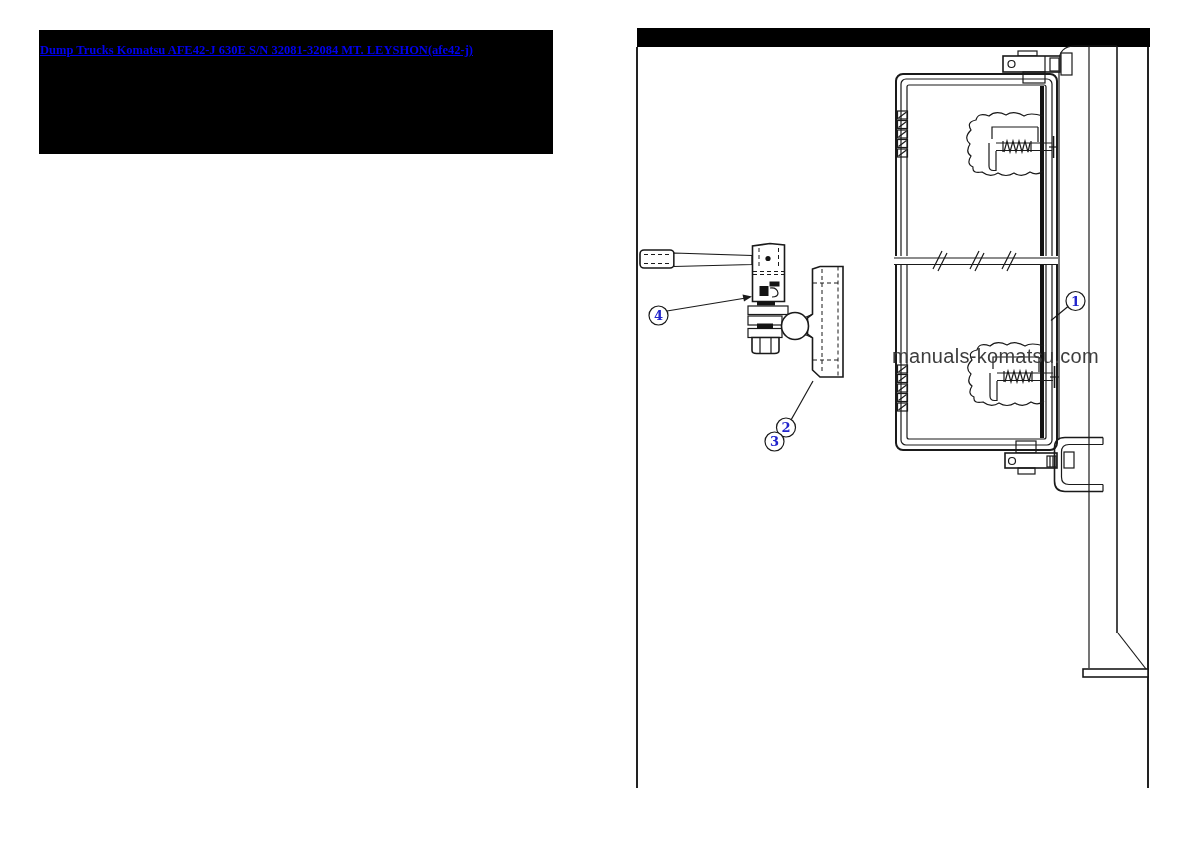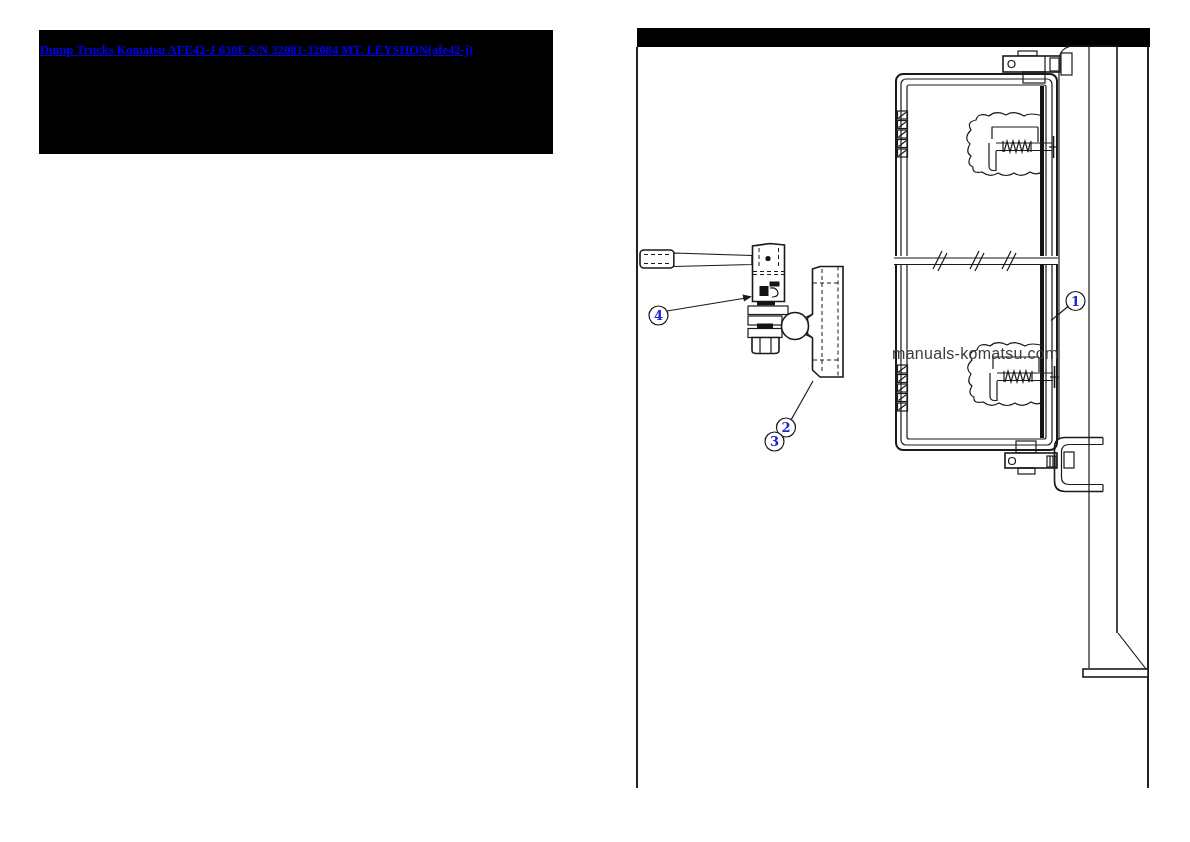--- a/index.html
+++ b/index.html
@@ -11,21 +11,21 @@
   #model-link{position:absolute;left:1px;top:13px;white-space:nowrap;
               font-family:"Liberation Serif",serif;font-weight:bold;font-size:12.5px;
               color:#0000EE;text-decoration:underline;cursor:pointer;}
 
   
   #diagram-header-bar{position:absolute;left:637px;top:28px;width:513px;height:19px;background:#000000;}
   .page-border{position:absolute;top:47px;width:1.5px;height:741px;background:#222222;}
   #page-border-left{left:636px;}
   #page-border-right{left:1147px;}
 
-  #watermark{position:absolute;left:892px;top:345px;font-size:16px;color:#3d3d3d;
+  #watermark{position:absolute;left:892px;top:345px;font-size:20px;color:#3d3d3d;
              letter-spacing:0.3px;z-index:5;font-family:"Liberation Sans",sans-serif;}
 
   svg{position:absolute;left:0;top:0;z-index:3;}
   .la{stroke:#1a1a1a;fill:none;stroke-width:1.2px;}
   .thick{stroke-width:2px;}
   .mid{stroke-width:1.6px;}
   .dash{stroke-dasharray:4 3;stroke-width:1px;}
   .fillw{fill:#ffffff;}
   .filld{fill:#141414;stroke:none;}
   .cnum{fill:#2124CC;stroke:none;font-family:"DejaVu Serif",serif;font-size:13px;font-weight:bold;}

